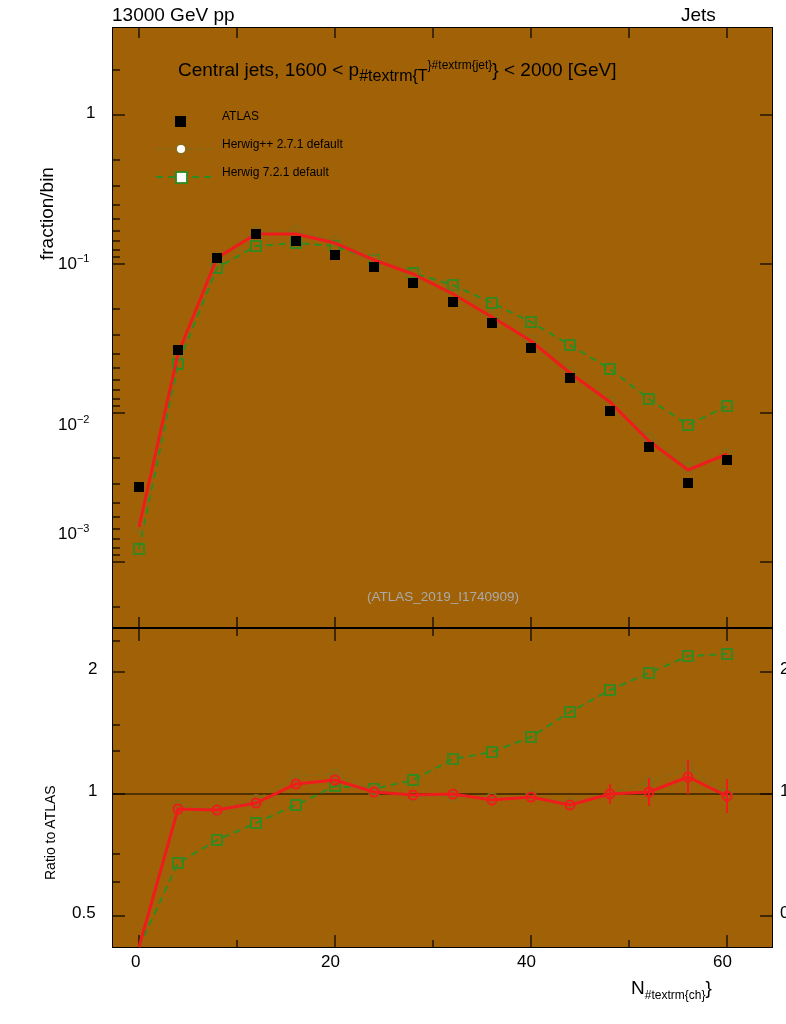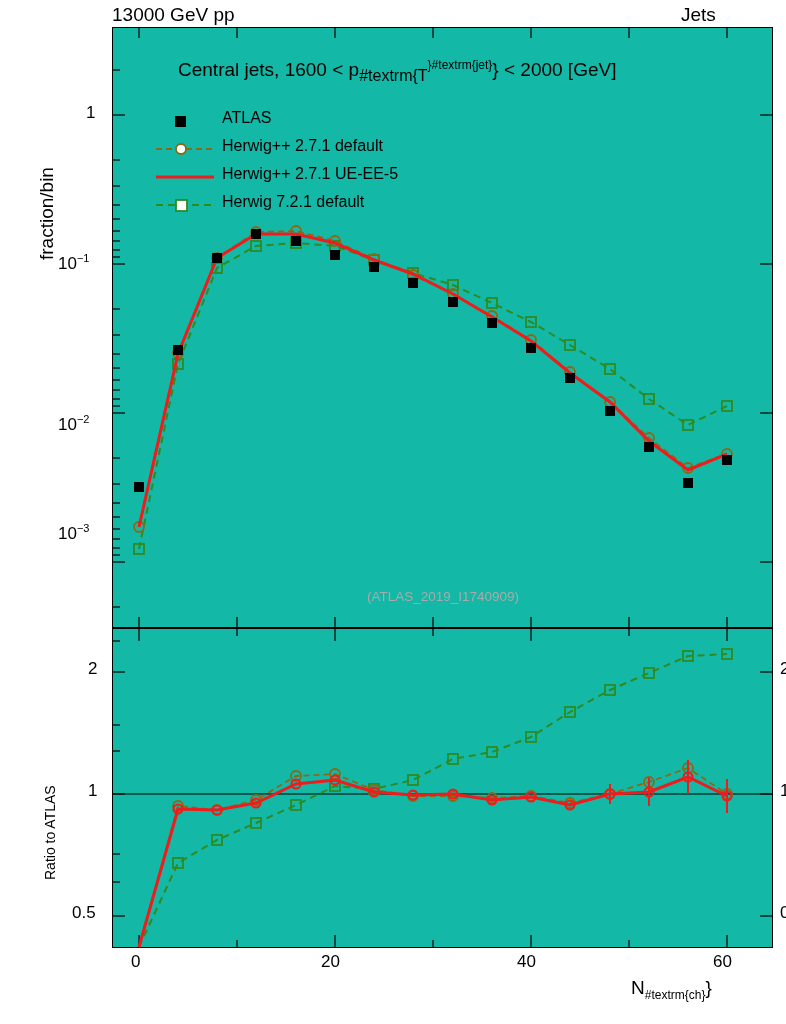--- a/index.html
+++ b/index.html
@@ -4,23 +4,23 @@
 <style>
   html,body{margin:0;padding:0;background:#ffffff;}
   body{width:786px;height:1024px;font-family:"Liberation Sans",sans-serif;color:#000;}
   #root{position:relative;width:786px;height:1024px;overflow:hidden;margin-left:28px;}
   .abs{position:absolute;}
   .hdr{font-size:19px;}
   .vtext{writing-mode:vertical-rl;transform:rotate(180deg);}
   .axlabel{font-size:19px;}
   .tick{font-size:17px;}
   .rightlabel{font-size:12.5px;color:#555;}
-  .panel{position:absolute;border:1.3px solid #000;box-sizing:border-box;background:#14b8a6;}
+  .panel{position:absolute;border:1.3px solid #000;box-sizing:border-box;background:#a16207;}
   svg{display:block;overflow:visible;}
-  .legtxt{font-size:16px;}
+  .legtxt{font-size:12px;}
   .watermark{font-size:13.5px;fill:#aaa;}
 </style>
 </head>
 <body>
 
 <div id="root">
 
   <div class="abs hdr" style="left:84px;top:4px;">13000 GeV pp</div>
   <div class="abs hdr" style="left:653px;top:4px;">Jets</div>
 
@@ -174,26 +174,20 @@
     </div>
     <div style="position:relative;height:28px;">
       <svg width="58" height="20" style="position:absolute;left:0;top:3px;">
         <line x1="0" y1="10" x2="58" y2="10" stroke="#8B6914" stroke-width="1.8" stroke-dasharray="6,4"></line>
         <circle cx="25" cy="10" r="5" fill="#fff" stroke="#8B6914" stroke-width="1.8"></circle>
       </svg>
       <span class="legtxt" style="position:absolute;left:66px;top:1px;">Herwig++ 2.7.1 default</span>
     </div>
     <div style="position:relative;height:28px;">
       <svg width="58" height="20" style="position:absolute;left:0;top:3px;">
-        <line x1="0" y1="10" x2="58" y2="10" stroke="#ee1c1c" stroke-width="3.2"></line>
-      </svg>
-      <span class="legtxt" style="position:absolute;left:66px;top:1px;">Herwig++ 2.7.1 UE-EE-5</span>
-    </div>
-    <div style="position:relative;height:28px;">
-      <svg width="58" height="20" style="position:absolute;left:0;top:3px;">
         <line x1="0" y1="10" x2="58" y2="10" stroke="#2e8b22" stroke-width="2" stroke-dasharray="7,5"></line>
         <rect x="20" y="5" width="11" height="11" fill="#fff" stroke="#2e8b22" stroke-width="1.8"></rect>
       </svg>
       <span class="legtxt" style="position:absolute;left:66px;top:1px;">Herwig 7.2.1 default</span>
     </div>
   </div>
 
   <div class="panel" id="ratio-panel" style="left:84px;top:628px;width:661px;height:320px;">
     <svg width="659" height="318" viewBox="0 0 659 318">
 

